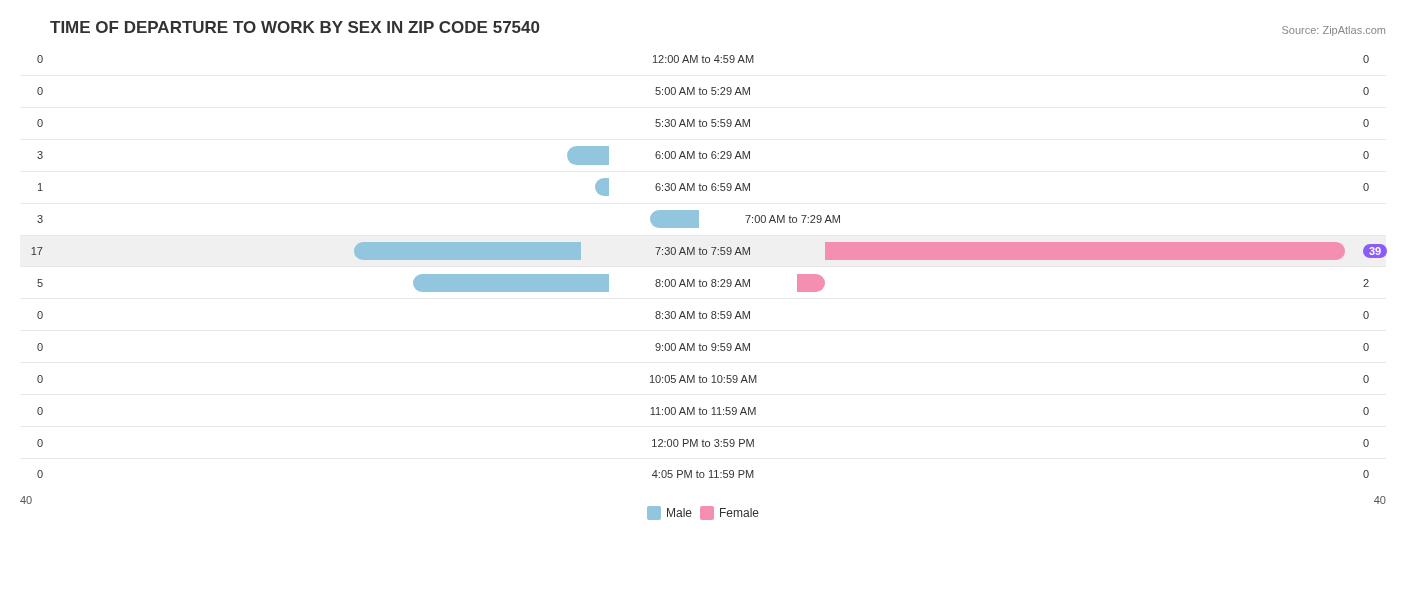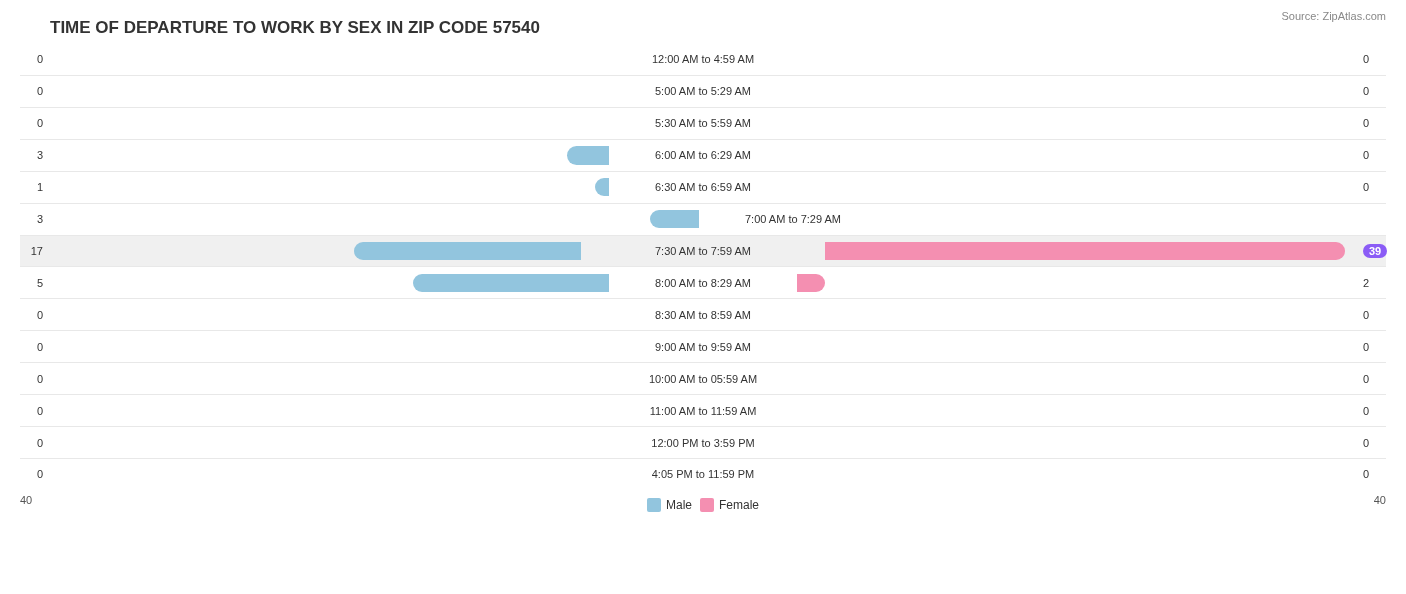--- a/index.html
+++ b/index.html
@@ -19,21 +19,21 @@
     .chart-title {
       font-size: 17px;
       font-weight: 600;
       color: #333;
       text-align: left;
       margin-bottom: 6px;
       padding-left: 30px;
     }
     .source-label {
       position: absolute;
-      top: 10px;
+      top: 24px;
       right: 20px;
       font-size: 11px;
       color: #888;
     }
     .chart-area {
       position: relative;
       width: 100%;
       height: calc(100% - 60px);
     }
     .rows-wrapper {
@@ -141,21 +141,21 @@
       padding-left: 0px;
     }
     .axis-right {
       padding-right: 0px;
     }
     .legend {
       display: flex;
       justify-content: center;
       align-items: center;
       gap: 8px;
-      margin-top: 4px;
+      margin-top: 12px;
       font-size: 12px;
       color: #333;
     }
     .legend-item {
       display: flex;
       align-items: center;
       gap: 5px;
     }
     .legend-box {
       width: 14px;
@@ -290,21 +290,21 @@
           <div class="right-section">
             <div class="female-bar-wrap"></div>
             <div class="right-value">0</div>
           </div>
         </div>
         <div class="bar-row">
           <div class="left-section">
             <div class="left-value">0</div>
             <div class="male-bar-wrap"></div>
           </div>
-          <div class="label-cell">10:00 AM to 05:59 AM</div>
+          <div class="label-cell">10:05 AM to 10:59 AM</div>
           <div class="right-section">
             <div class="female-bar-wrap"></div>
             <div class="right-value">0</div>
           </div>
         </div>
         <div class="bar-row">
           <div class="left-section">
             <div class="left-value">0</div>
             <div class="male-bar-wrap"></div>
           </div>

